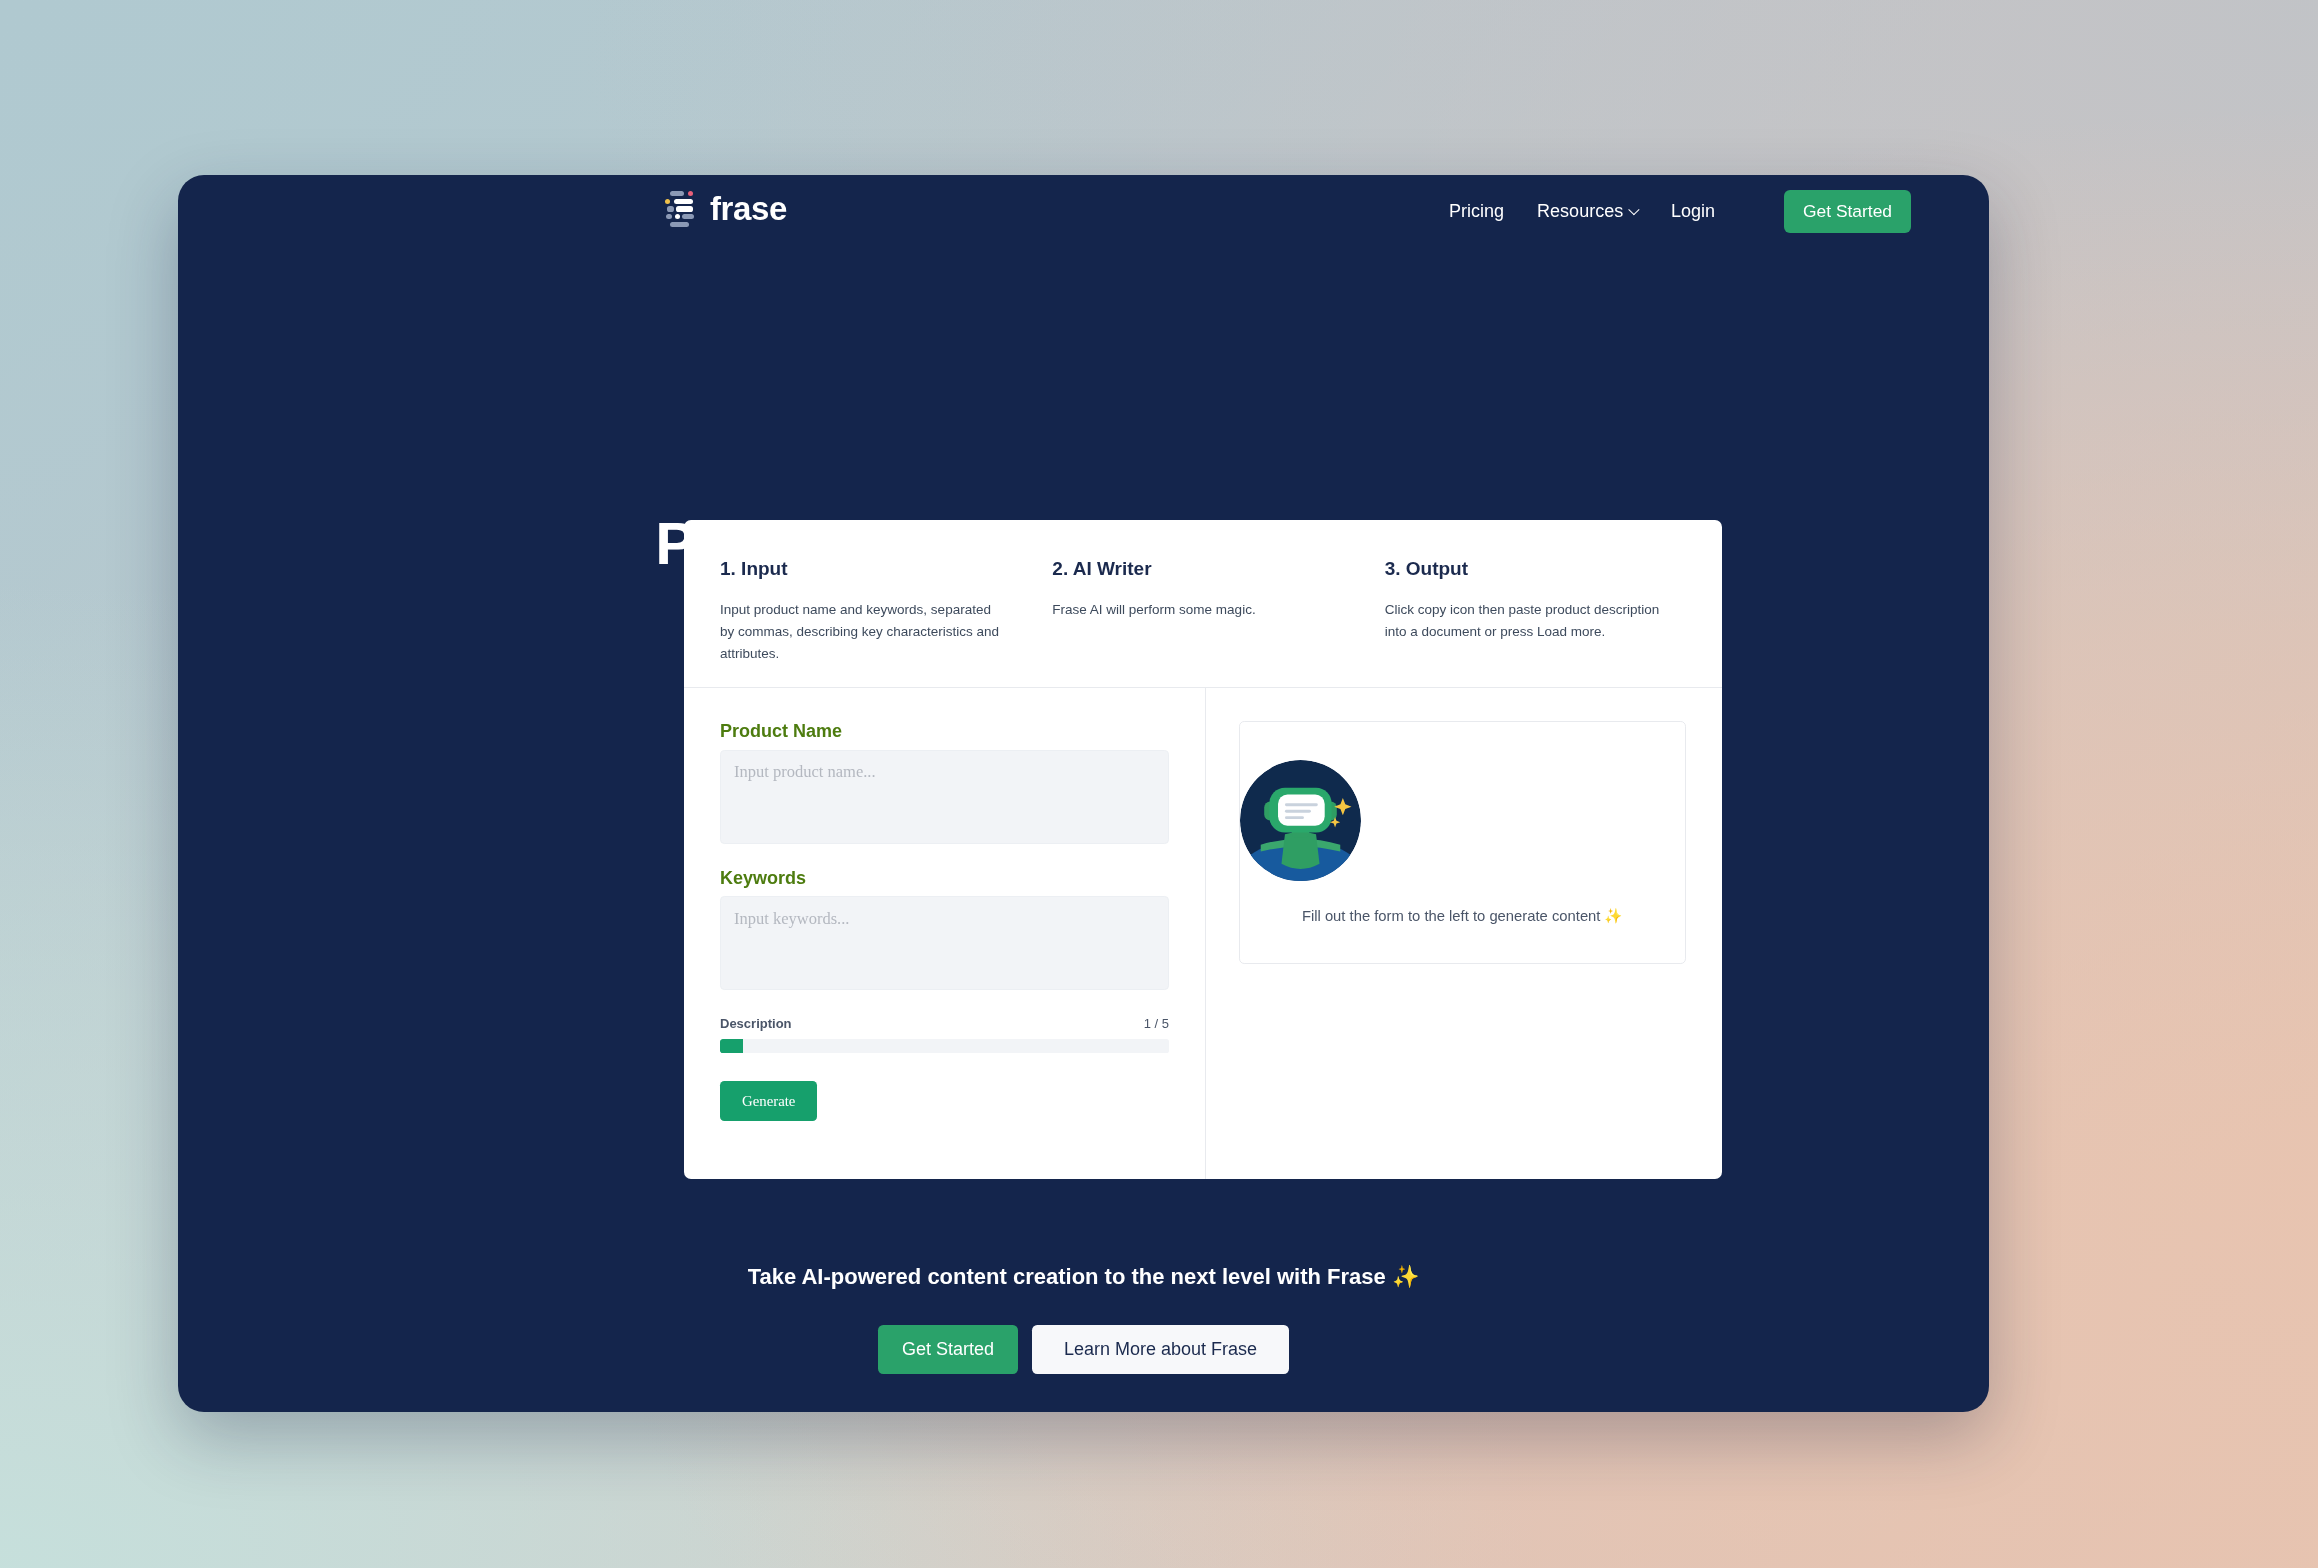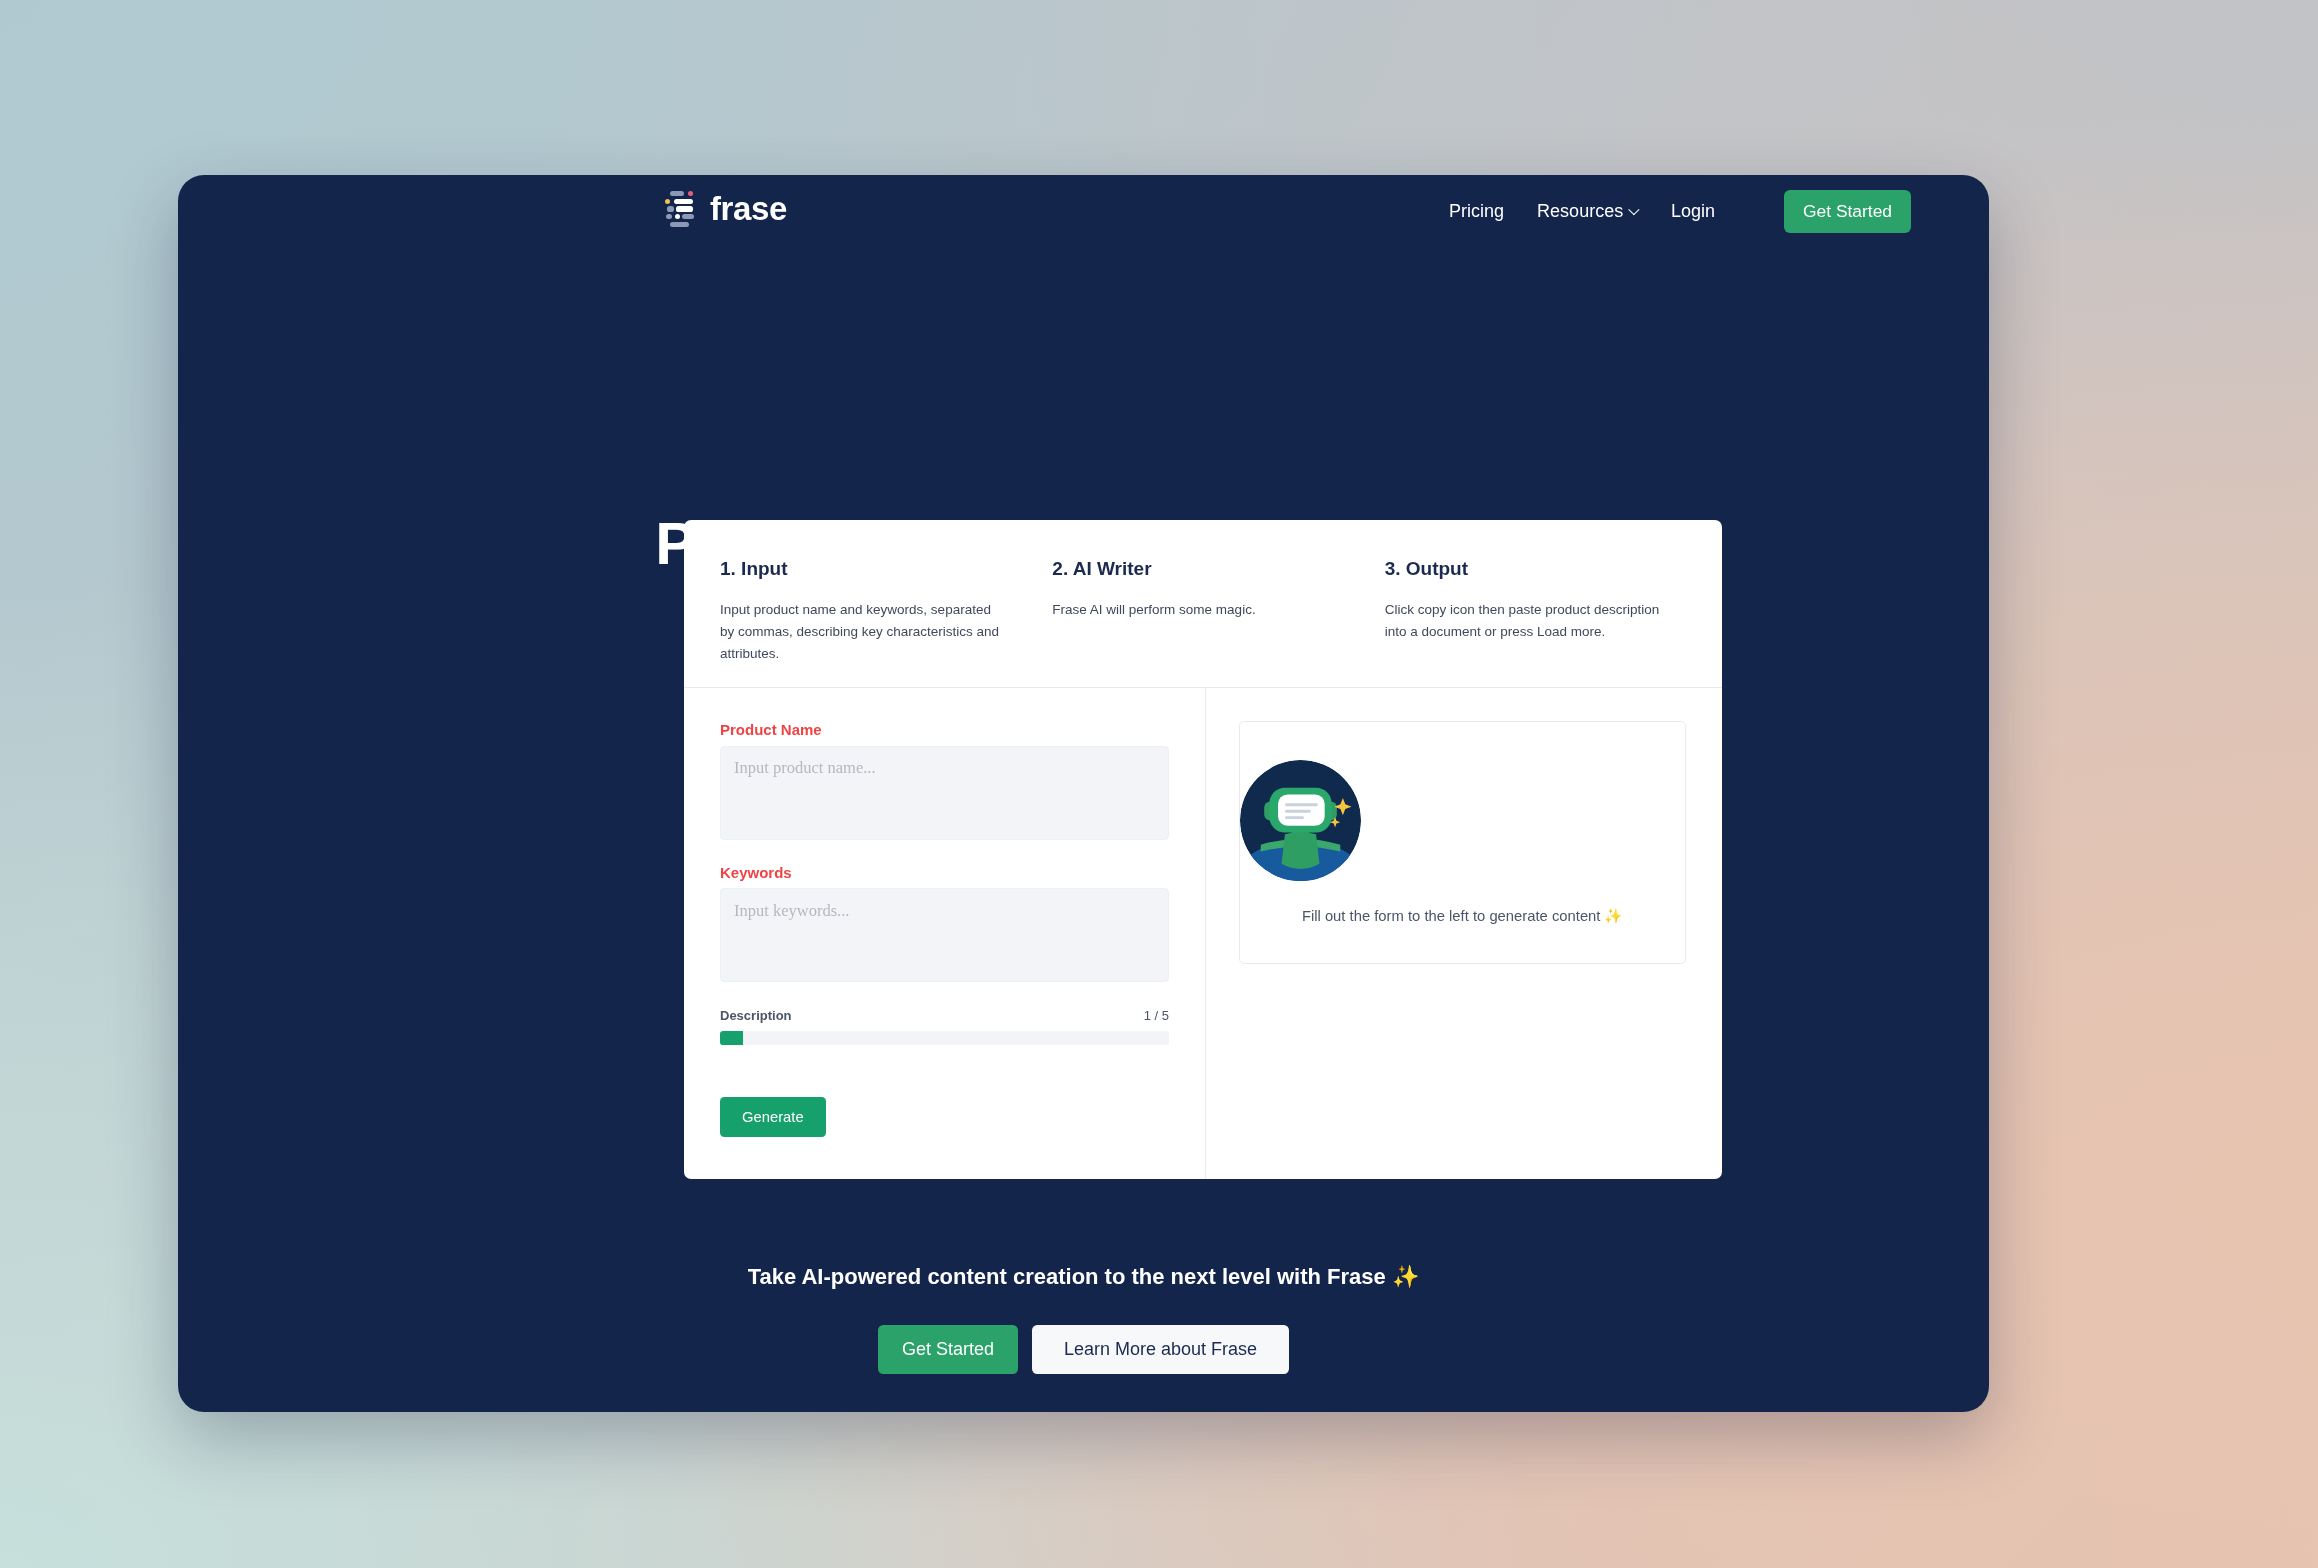--- a/index.html
+++ b/index.html
@@ -192,22 +192,22 @@
     width: 0.9px;
     background: #e8eaee;
     margin-top: 0;
   }
   .output-col {
     flex: 1;
     padding: 33px 36px 0 33px;
   }
 
   .field-label {
-    color: #ef4444;
-    font-size: 15px;
+    color: #4d7c0f;
+    font-size: 18px;
     font-weight: 700;
     margin-bottom: 7.8px;
   }
   .field-box {
     width: 100%;
     background: #f2f4f7;
     border: 0.9px solid #eceff3;
     border-radius: 4.3px;
     height: 94px;
     padding: 11.3px 13px;
@@ -248,29 +248,29 @@
     cursor: pointer;
   }
   .slider-fill {
     height: 100%;
     width: 5%;
     background: #16a06c;
     border-radius: 2.6px 0 0 2.6px;
   }
 
   .btn-generate {
-    margin-top: 52px;
+    margin-top: 28px;
     background: #16a06c;
     color: #ffffff;
     border: none;
     border-radius: 4.3px;
     height: 40px;
     padding: 12px 22px;
     font-size: 14.8px;
-    font-family: Liberation Sans, sans-serif;
+    font-family: Liberation Serif, serif;
     cursor: pointer;
   }
 
   
   .output-panel {
     border: 0.9px solid #e8eaee;
     border-radius: 5.2px;
     height: 243px;
     display: flex;
     flex-direction: column;

